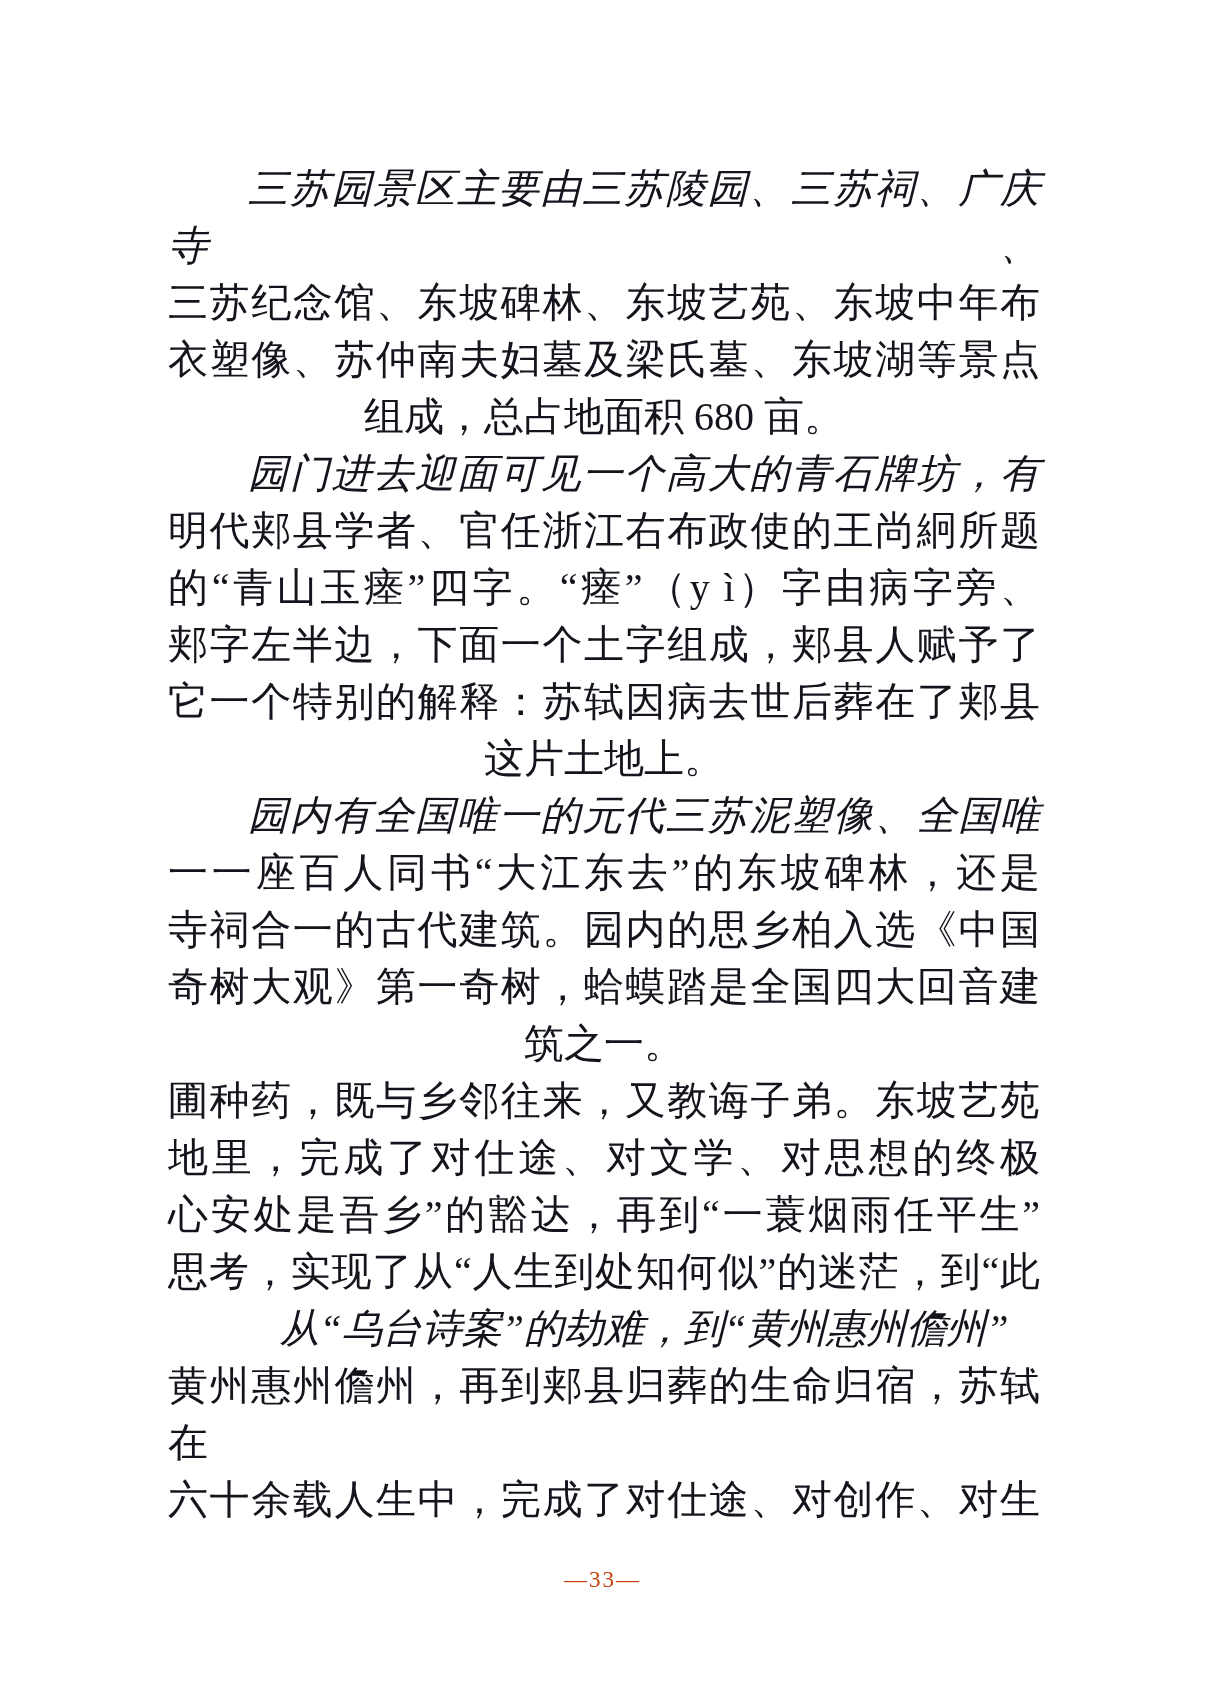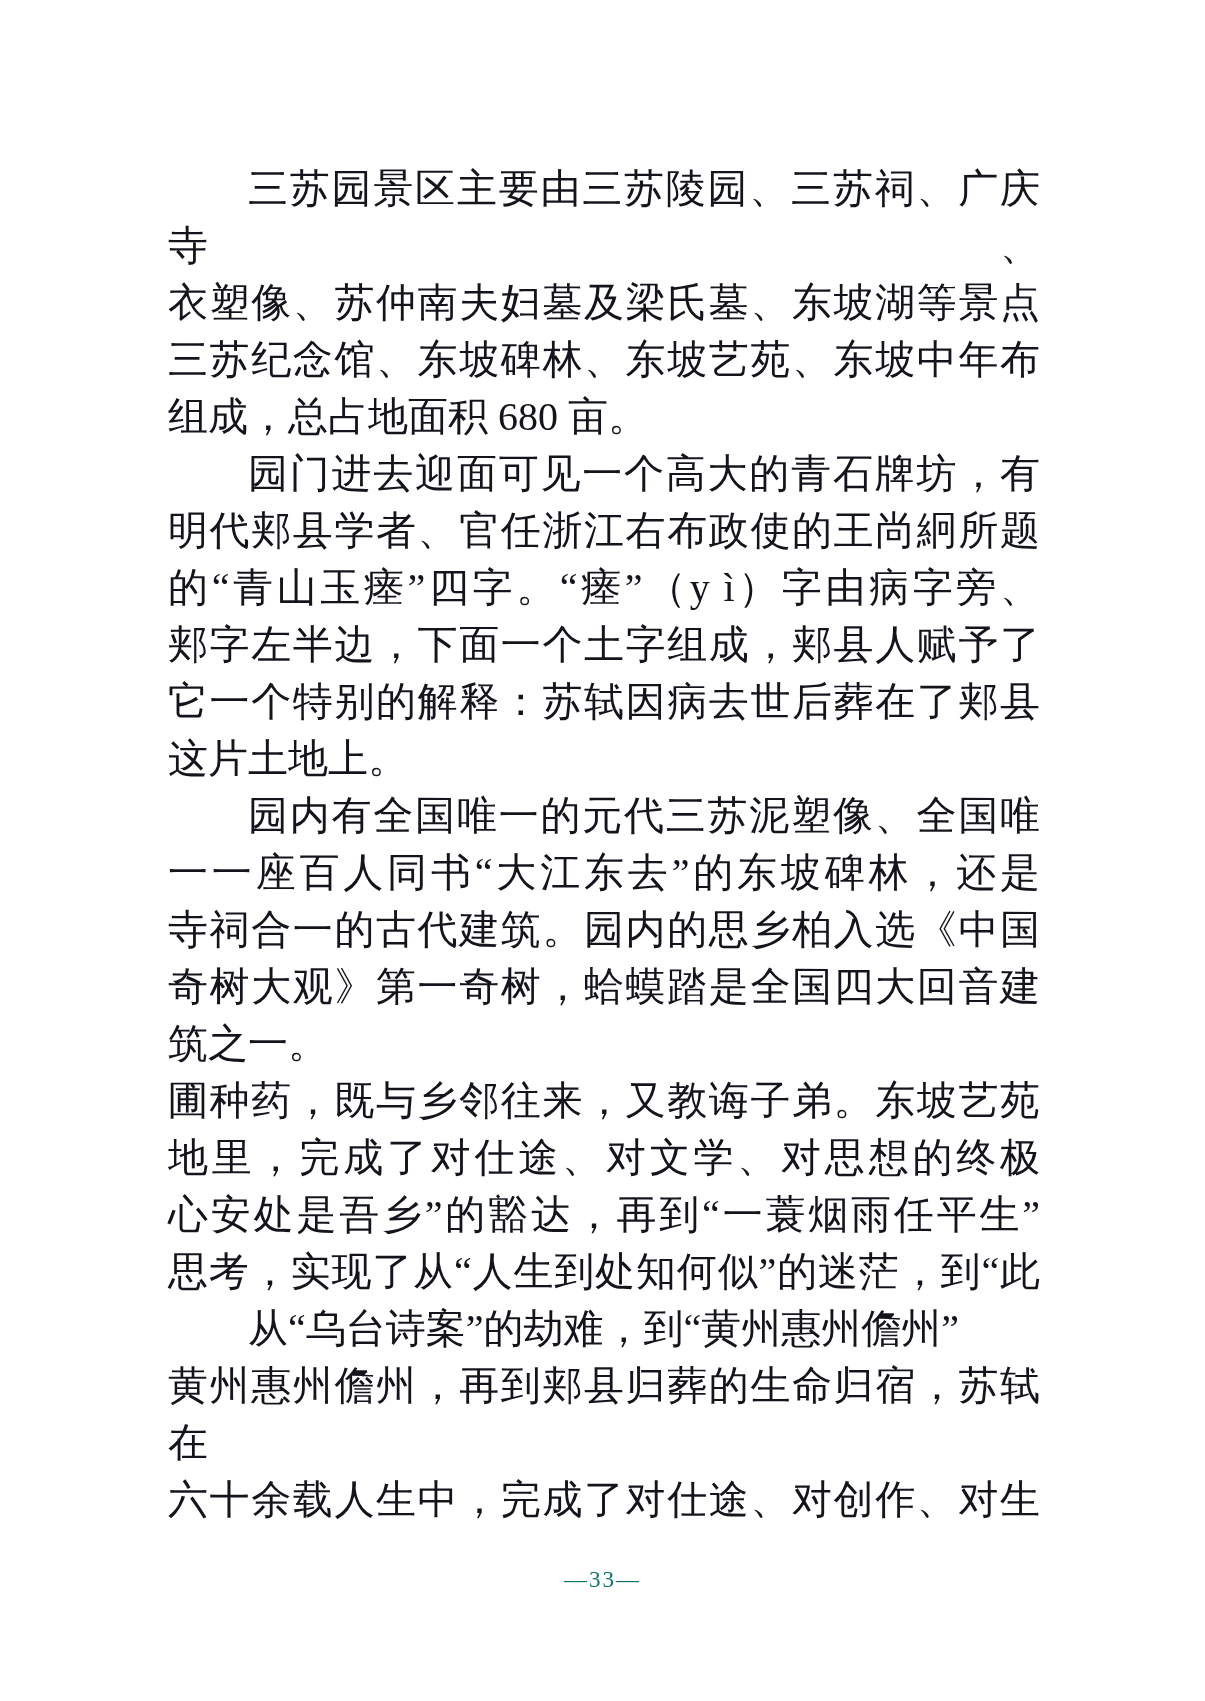--- a/index.html
+++ b/index.html
@@ -22,52 +22,53 @@
     width: 872px;
   }
   .paragraph {
     margin: 0;
     padding: 0;
   }
   .line {
     font-size: 40px;
     line-height: 57px;
     color: #14141c;
-    text-align: left;
+    text-align: center;
     letter-spacing: 0;
   }
   .line.fill {
     text-align: justify;
     text-align-last: justify;
     text-justify: inter-character;
   }
   .line.indent {
     text-indent: 80px;
+    font-style: italic;
   }
   .page-number {
     position: absolute;
     top: 1565px;
     left: 0;
     width: 100%;
     text-align: center;
     font-size: 23px;
     line-height: 30px;
-    color: #0f766e;
+    color: #c2410c;
     letter-spacing: 2px;
   }
 </style>
 </head>
 <body>
 
 <div class="page">
   <div class="body-text" id="doc-body">
       <div class="paragraph">
         <div class="line fill indent">三苏园景区主要由三苏陵园、三苏祠、广庆寺、</div>
+        <div class="line fill">三苏纪念馆、东坡碑林、东坡艺苑、东坡中年布</div>
         <div class="line fill">衣塑像、苏仲南夫妇墓及梁氏墓、东坡湖等景点</div>
-        <div class="line fill">三苏纪念馆、东坡碑林、东坡艺苑、东坡中年布</div>
         <div class="line">组成，总占地面积 680 亩。</div>
       </div>
       <div class="paragraph">
         <div class="line fill indent">园门进去迎面可见一个高大的青石牌坊，有</div>
         <div class="line fill">明代郏县学者、官任浙江右布政使的王尚絅所题</div>
         <div class="line fill">的“青山玉瘗”四字。“瘗”（y ì）字由病字旁、</div>
         <div class="line fill">郏字左半边，下面一个土字组成，郏县人赋予了</div>
         <div class="line fill">它一个特别的解释：苏轼因病去世后葬在了郏县</div>
         <div class="line">这片土地上。</div>
       </div>

